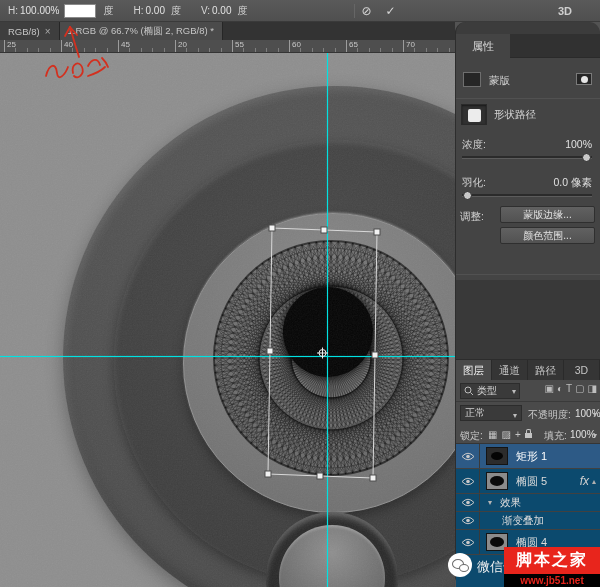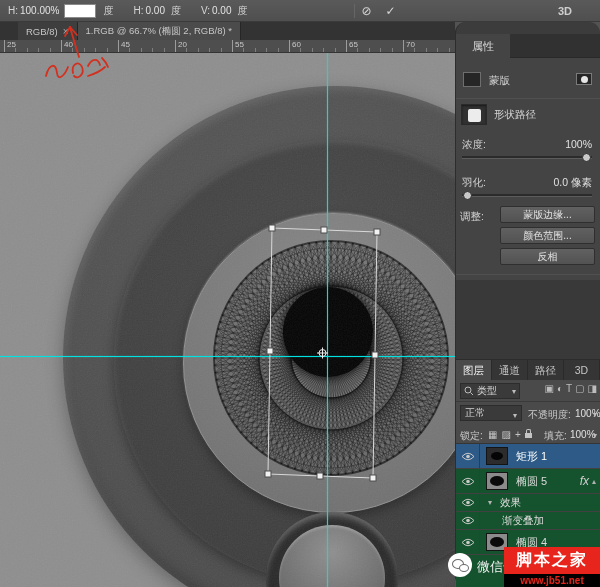--- a/index.html
+++ b/index.html
@@ -15,21 +15,21 @@
   .angle-input { width:32px; height:14px; background:#ffffff; border:1px solid #8a8a8a;
     font-size:10px; color:#222; margin:0 3px; padding:0 2px; }
   .ob-group { margin-left:14px; display:flex; align-items:center; }
   .ob-sep { width:1px; height:14px; background:#3c3c3c; border-right:1px solid #666;
     margin-left:104px; }
   .ob-icon { font-size:12px; color:#d8d8d8; padding:0 7px; cursor:default; }
   .ob-3d { margin-left:auto; margin-right:28px; font-size:11px; color:#cfcfcf; font-weight:bold; }
 
   
   .doc-tabs { position:absolute; left:0; top:22px; width:455px; height:18px; background:#333333;
-    display:flex; font-size:9.5px; color:#c6c6c6;padding-left:18px; }
+    display:flex; font-size:9.5px; color:#c6c6c6; }
   .tab { display:flex; align-items:center; padding:0 8px; border-right:1px solid #262626; }
   .tab1 { background:#3e3e3e; }
   .tab1 .tab-close { margin-left:5px; color:#aaa; font-size:10px; }
   .tab2 { background:#4b4b4b; }
 
   
   .ruler { position:absolute; left:0; top:40px; width:455px; height:13px; background:#4e4e4e;
     border-bottom:1px solid #343434;
     background-image:
       repeating-linear-gradient(to right,#9c9c9c 0 1px,transparent 1px 57px),
@@ -115,21 +115,21 @@
   .combo { position:absolute; left:4px; top:3px; width:62px; height:16px; background:#3a3a3a;
     border:1px solid #2c2c2c; display:flex; align-items:flex-end; padding:0 4px; font-size:10px; }
   .sm-label { position:absolute; font-size:10px; color:#c9c9c9; }
   .sm-value { font-size:10px; color:#e0e0e0; }
   .lock-row { position:absolute; left:0; top:402px; width:100%; height:20px; background:#4a4a4a;
     border-bottom:1px solid #353535; }
   .lk { font-size:10px; color:#c4c4c4; margin-right:4px; }
   .padlock { display:inline-block; width:7px; height:5px; background:#c4c4c4; position:relative; top:0; }
   .padlock::before { content:""; position:absolute; left:1px; top:-4px; width:3px; height:3px;
     border:1px solid #c4c4c4; border-bottom:none; border-radius:2px 2px 0 0; }
-  .layer-list { position:absolute; left:0; top:422px; width:100%; bottom:0; background:#14532d; }
+  .layer-list { position:absolute; left:0; top:422px; width:100%; bottom:0; background:#0c4a6e; }
   .layer-row { display:flex; align-items:center; height:25px; border-bottom:1px solid #414141; }
   .layer-row.sub { height:18px; }
   .layer-row.selected { background:#2d5a86; }
   .eye-col { width:24px; height:100%; display:flex; align-items:center; justify-content:center;
     border-right:1px solid #3a3a3a; flex:none; }
   .thumb { width:22px; height:18px; border:1px solid #141414; background:#8b8b8b;
     margin-left:6px; position:relative; flex:none; }
   .thumb.t-circle::after { content:""; position:absolute; inset:3px; border-radius:50%; background:#0a0a0a; }
   .thumb.t-rect { background:#2c2c2c; }
   .thumb.t-rect::after { content:""; position:absolute; inset:4px; border-radius:50%; background:#050505; }
@@ -274,21 +274,20 @@
 
       <span class="p-label" style="top:118px">羽化:</span>
       <span class="p-value" style="top:118px">0.0 像素</span>
       <div class="slider" style="top:136px">
         <span class="knob" style="left:1px"></span>
       </div>
 
       <span class="p-label" style="top:152px;left:4px">调整:</span>
       <button class="p-btn" style="top:148px">蒙版边缘...</button>
       <button class="p-btn" style="top:169px">颜色范围...</button>
-      <button class="p-btn" style="top:190px">反相</button>
       <div class="prop-div" style="top:216px"></div>
     </div>
 
     <div class="panel-gap"></div>
 
     <div class="layers-tabs">
       <div class="l-tab active">图层</div>
       <div class="l-tab">通道</div>
       <div class="l-tab">路径</div>
       <div class="l-tab">3D</div>

